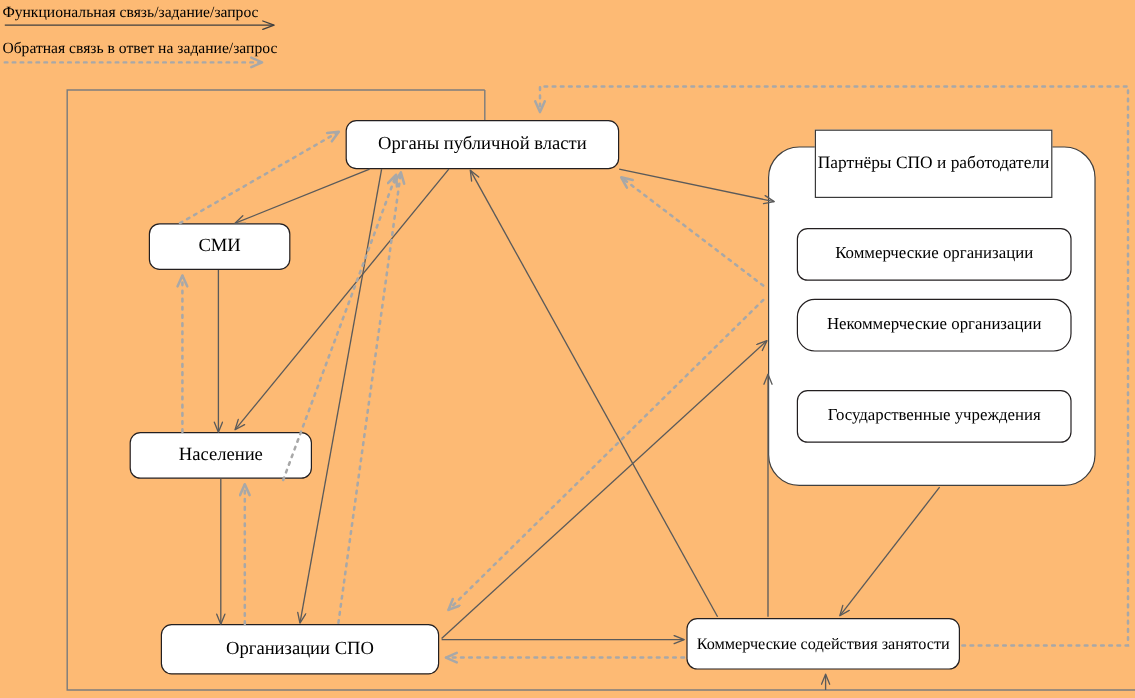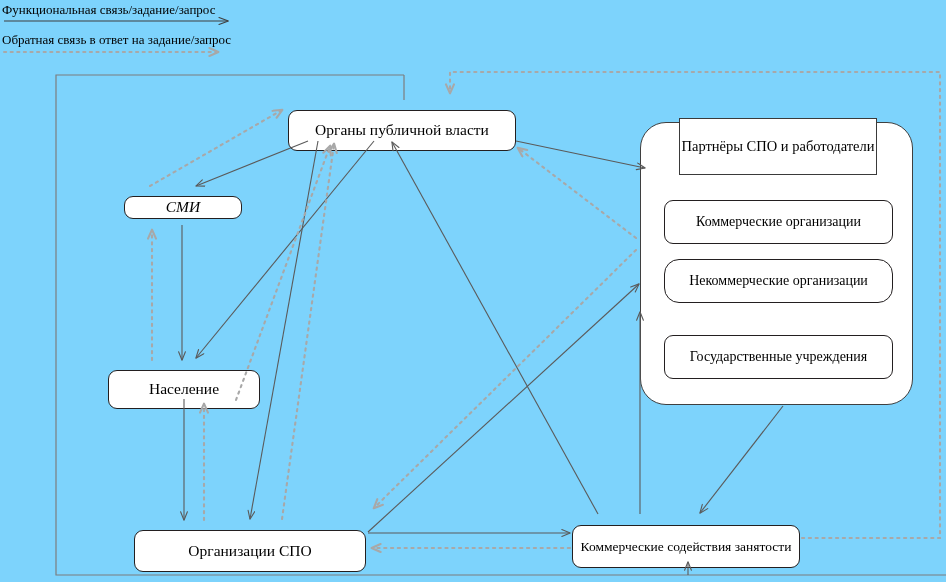--- a/index.html
+++ b/index.html
@@ -5,21 +5,21 @@
 <style>
   html, body {
     margin: 0;
     padding: 0;
     background: #ffffff;
   }
   #root {
     position: relative;
     width: 946px;
     height: 582px;
-    background: #7dd3fc;
+    background: #fdba74;
     font-family: "Liberation Serif", "DejaVu Serif", serif;
     overflow: hidden;
   }
   svg.layer {
     position: absolute;
     left: 0;
     top: 0;
     width: 946px;
     height: 582px;
     pointer-events: none;
@@ -27,21 +27,20 @@
   .node {
     position: absolute;
     box-sizing: border-box;
     display: flex;
     align-items: center;
     justify-content: center;
     text-align: center;
     background: #ffffff;
     color: #000000;
     line-height: 1.18;
-    margin-top: 10px;
   }
   .rounded {
     border: 1.6px solid #231f20;
     border-radius: 9px;
   }
   .sharp {
     border: 1.1px solid #3a3a3a;
     border-radius: 0;
   }
   .legend-text {
@@ -74,21 +73,21 @@
     left: 664px;
     width: 229px;
     height: 44px;
     font-size: 14px;
     z-index: 3;
   }
   #node-authority {
     left: 288px; top: 100px; width: 228px; height: 41px; font-size: 15.5px;
   }
   #node-smi {
-    left: 124px; top: 186px; width: 118px; height: 23px; font-size: 15.5px; font-style: italic;
+    left: 124px; top: 186px; width: 118px; height: 39px; font-size: 15.5px;
   }
   #node-population {
     left: 108px; top: 360px; width: 152px; height: 39px; font-size: 15.5px;
   }
   #node-spo {
     left: 134px; top: 520px; width: 232px; height: 42px; font-size: 15.5px;
   }
   #node-employment {
     left: 572px; top: 515px; width: 228px; height: 43px; font-size: 13.5px;
   }

